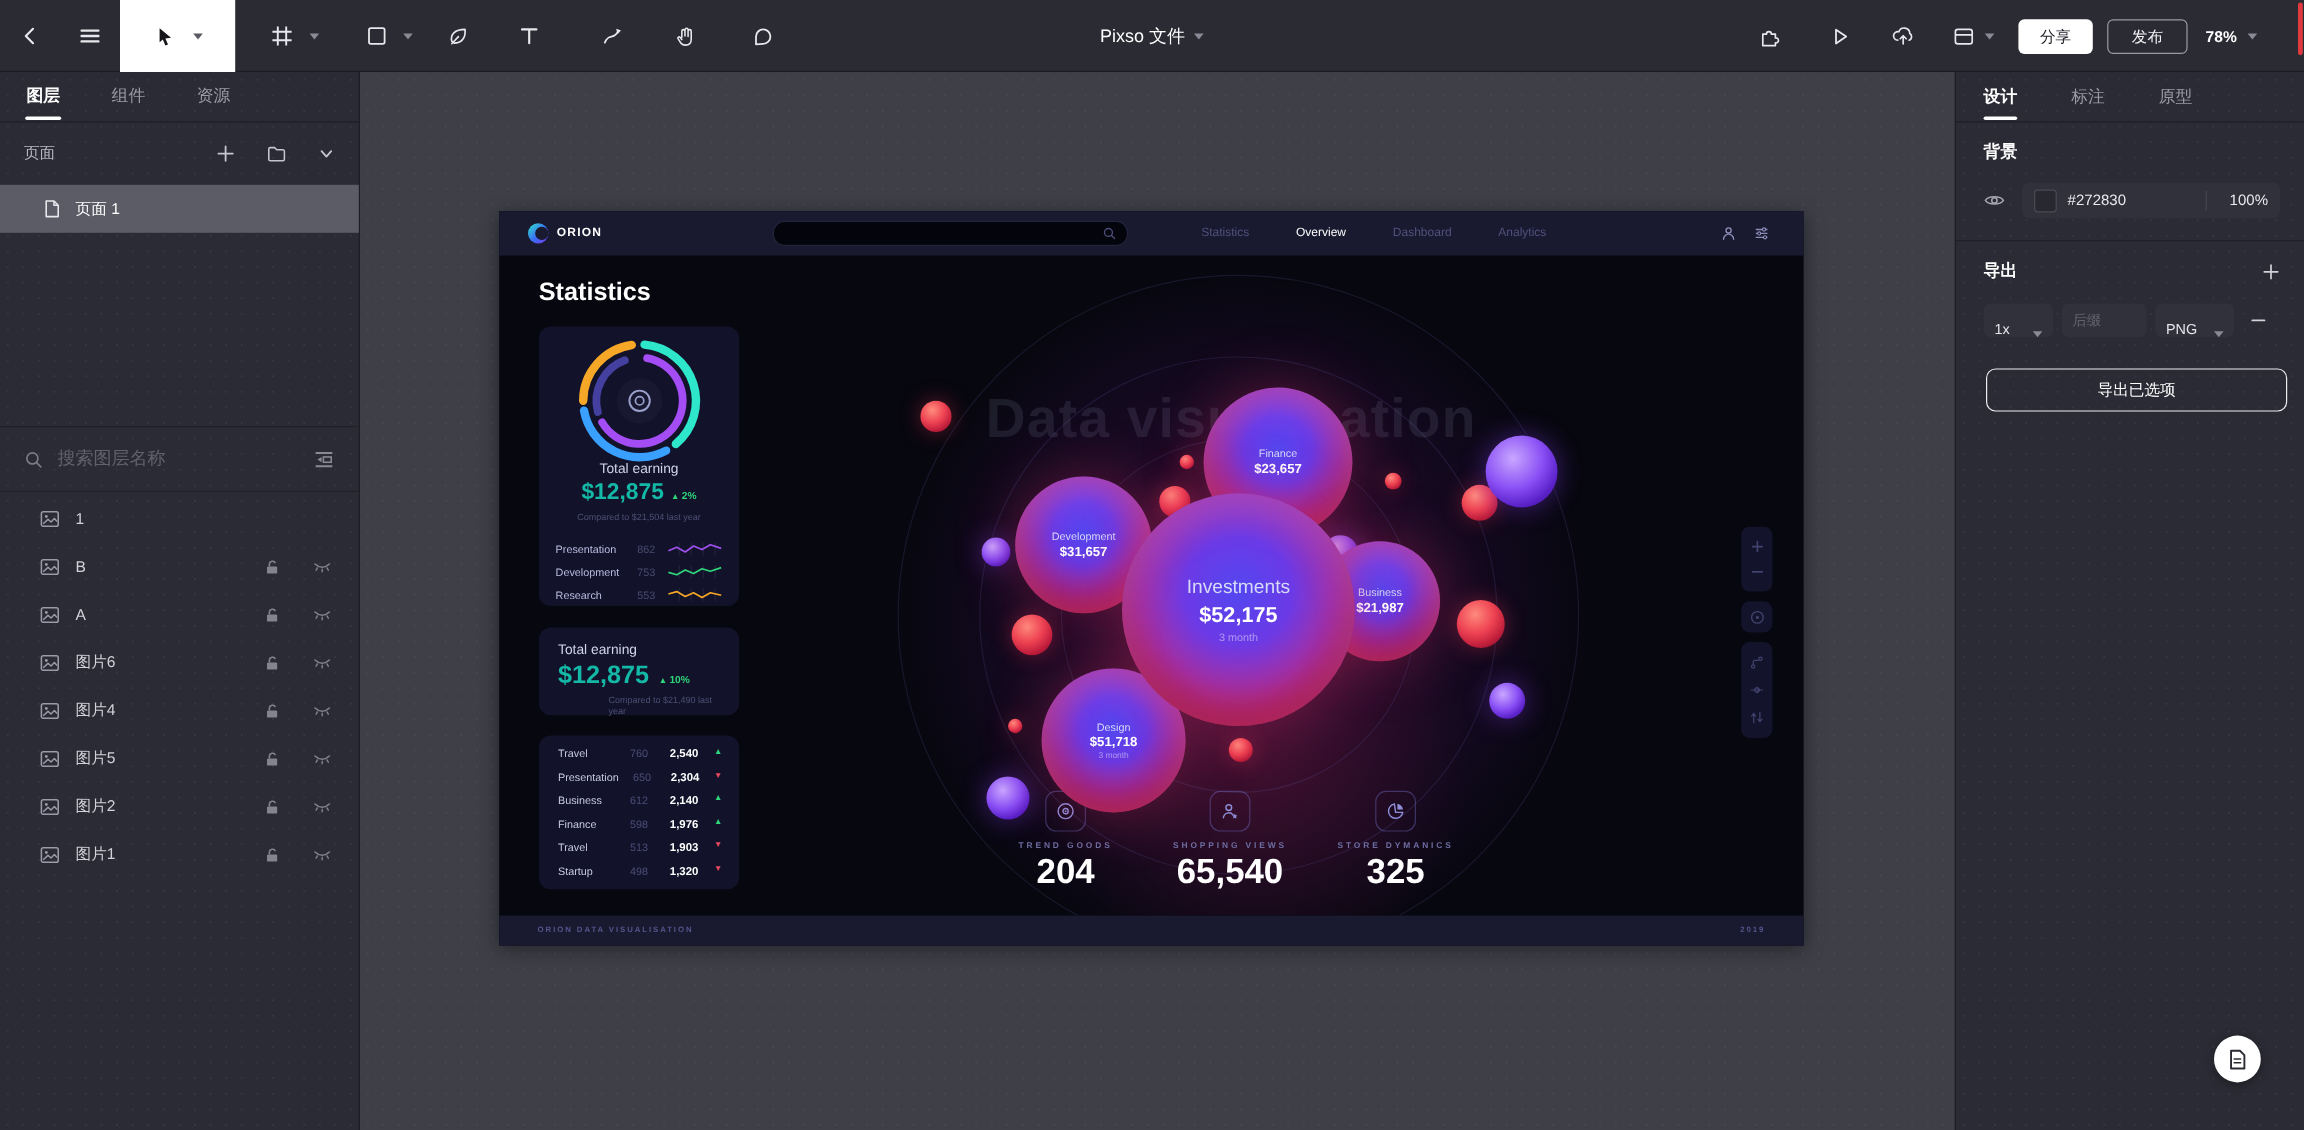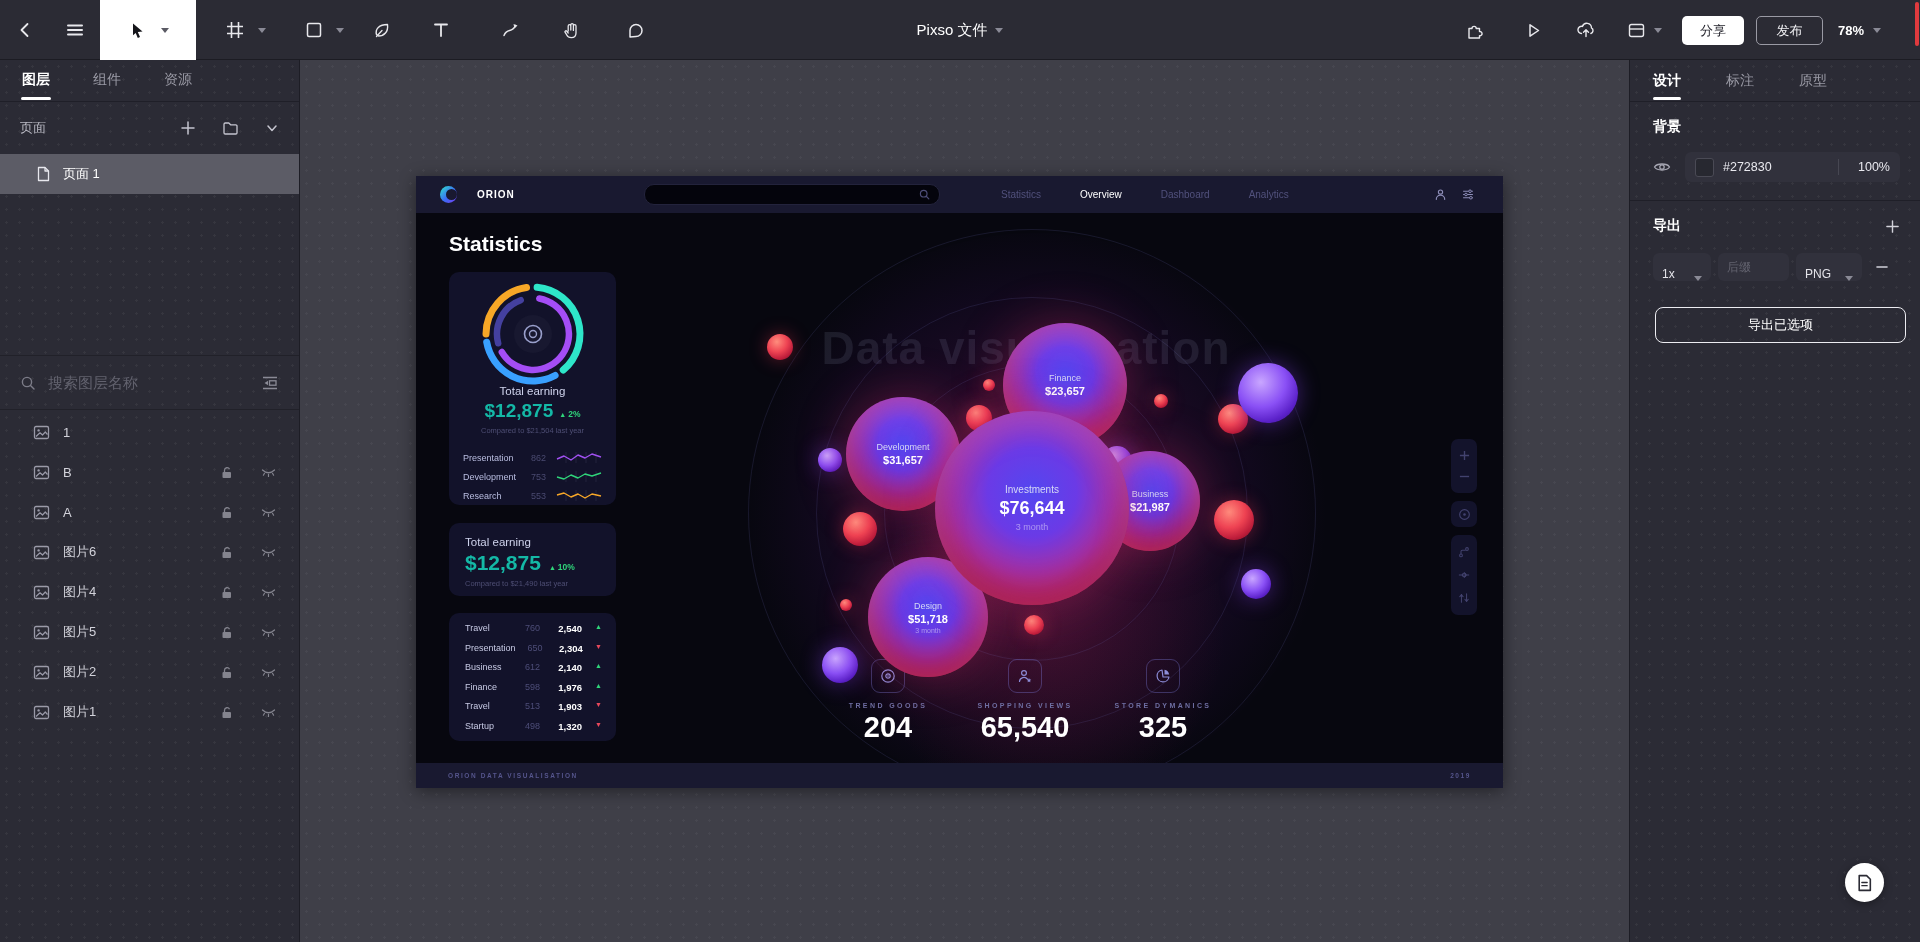--- a/index.html
+++ b/index.html
@@ -63,21 +63,21 @@
   .export-btn { margin:26px 0 0 2px; width:251px; height:36px; border:1.5px solid #ececf1; border-radius:8px; color:#fff; font-size:13px; display:flex; align-items:center; justify-content:center; cursor:pointer; }
 
   
   .canvas { position:absolute; left:300px; top:60px; right:291px; bottom:0; background:#3f3f48;
     background-image:radial-gradient(rgba(255,255,255,.045) 1px, transparent 1.2px); background-size:13px 13px; }
   .fab { position:absolute; left:1845px; top:863px; width:39px; height:39px; border-radius:50%; background:#fff; box-shadow:0 2px 8px rgba(0,0,0,.35); display:flex; align-items:center; justify-content:center; cursor:pointer; z-index:60; }
 
   
   .design { position:absolute; left:116px; top:116px; width:1087px; height:612px; background:#07070f; box-shadow:0 3px 16px rgba(0,0,0,.45); }
   .d-header { position:absolute; left:0; top:0; width:1087px; height:37px; background:#191930; z-index:10; }
-  .d-logo { position:absolute; left:24px; top:10px; display:flex; align-items:center; gap:20px; }
+  .d-logo { position:absolute; left:24px; top:10px; display:flex; align-items:center; gap:7px; }
   .logo-ball { width:17px; height:17px; border-radius:50%; background:linear-gradient(135deg,#2fe6c9,#3b6bf5 55%,#7a3bf0); position:relative; }
   .logo-ball::after { content:""; position:absolute; left:6px; top:3px; width:11px; height:11px; border-radius:50%; background:#191930; }
   .d-brand { color:#fff; font-size:10px; font-weight:bold; letter-spacing:1px; }
   .d-search { position:absolute; left:228px; top:8px; width:296px; height:21px; background:#04040c; border:1px solid #23233c; border-radius:10px; }
   .d-nav { position:absolute; left:585px; top:0; height:37px; display:flex; align-items:center; gap:39px; }
   .d-nav-item { font-size:10px; color:#51517c; cursor:pointer; }
   .d-nav-item.active { color:#fff; }
   .d-hicons { position:absolute; left:1018px; top:0; height:37px; display:flex; align-items:center; gap:14px; color:#8d8db8; }
   .d-footer { position:absolute; left:0; bottom:0; width:1087px; height:25px; background:#191930; display:flex; align-items:center; justify-content:space-between; padding:0 32px; z-index:10; }
   .d-footer span { color:#55558c; font-size:6.5px; letter-spacing:1.6px; font-weight:bold; }
@@ -101,21 +101,21 @@
   .delta { font-size:8.5px; color:#2fd57a; font-weight:bold; }
   .delta::before { content:"▲"; font-size:7px; margin-right:2px; }
   .tearn-cmp { text-align:center; color:#4e4e74; font-size:7.5px; margin-top:4px; }
   .series { margin-top:13px; padding:0 14px; }
   .series-row { display:flex; align-items:center; height:19px; gap:6px; }
   .series-name { color:#b9bde0; font-size:9px; flex:1; }
   .series-val { color:#4a4a70; font-size:9px; width:24px; text-align:right; margin-right:4px; }
   .card2 .tearn-label { text-align:left; margin:0; }
   .card2 .tearn-row { justify-content:flex-start; gap:8px; }
   .card2 .tearn-val { font-size:21px; }
-  .card2 .tearn-cmp { text-align:left; }
+  .card2 .tearn-cmp { text-align:left;margin-left:42px; }
   .t-row { display:flex; align-items:flex-start; height:19.5px; }
   .t-name { flex:1; color:#c7cae4; font-size:9px; }
   .t-v1 { width:28px; text-align:right; color:#4d4d78; font-size:9px; }
   .t-v2 { width:42px; text-align:right; color:#fff; font-size:9.5px; font-weight:bold; }
   .t-arrow { width:20px; text-align:right; font-size:7px; }
   .dir-up::after { content:"▲"; color:#2fd57a; }
   .dir-down::after { content:"▼"; color:#e8485c; }
 
   
   .ring { position:absolute; border:1px solid rgba(115,115,195,.16); border-radius:50%; }
@@ -125,21 +125,21 @@
   .tr-tabs { margin-top:14px; display:flex; justify-content:center; gap:17px; align-items:center; }
   .tr-tab { color:#9c9cc0; font-size:9px; font-weight:bold; padding:4px 8px; border-radius:10px; cursor:pointer; }
   .tr-tab.active { background:#3b55f6; color:#fff; }
 
   .bubble { position:absolute; border-radius:50%; display:flex; flex-direction:column; align-items:center; justify-content:center; text-align:center;
     background:radial-gradient(circle at 50% 42%, #5347f0 0%, #6b3ae6 30%, #a832a8 55%, #e13355 78%, #8c1030 100%);
     box-shadow:0 0 50px rgba(225,45,110,.35), inset 0 14px 28px rgba(160,120,255,.35), inset 0 -16px 34px rgba(120,10,60,.55); }
   .b-label { color:#d6daf6; }
   .b-value { color:#fff; font-weight:bold; }
   .b-period { color:rgba(255,255,255,.45); }
-  .bubble.lg .b-label { font-size:10px; } .bubble.lg .b-value { font-size:18px; margin-top:3px; } .bubble.lg .b-period { font-size:9px; margin-top:3px; }
+  .bubble.lg .b-label { font-size:16px; } .bubble.lg .b-value { font-size:18px; margin-top:3px; } .bubble.lg .b-period { font-size:9px; margin-top:3px; }
   .bubble.md .b-label { font-size:9px; } .bubble.md .b-value { font-size:11px; margin-top:2px; } .bubble.md .b-period { font-size:7px; margin-top:2px; }
   .sphere { position:absolute; border-radius:50%; }
   .sphere.red { background:radial-gradient(circle at 38% 30%, #ff8d7d, #ef4453 42%, #c01f3c 70%, #6d0a20 100%); box-shadow:0 0 18px rgba(230,50,80,.4); }
   .sphere.purple { background:radial-gradient(circle at 38% 32%, #c9a6ff, #8a50f5 45%, #5b21c9 72%, #2e0e70 100%); box-shadow:0 0 22px rgba(130,60,240,.45); }
 
   .kpi { position:absolute; width:170px; text-align:center; }
   .kpi-icon { display:inline-flex; width:34px; height:34px; border:1px solid rgba(128,128,230,.35); border-radius:9px; align-items:center; justify-content:center; color:#8d8dd8; }
   .kpi-label { margin-top:9px; color:#6e6ea2; font-size:7px; letter-spacing:2.4px; font-weight:bold; }
   .kpi-value { margin-top:2px; color:#fff; font-size:29px; font-weight:bold; }
 
@@ -611,21 +611,21 @@
         <div class="b-label">Business</div>
         <div class="b-value">$21,987</div>
       </div>
       <div class="bubble md" style="left:452px;top:344px;width:120px;height:120px;z-index:4">
         <div class="b-label">Design</div>
         <div class="b-value">$51,718</div>
         <div class="b-period">3 month</div>
       </div>
       <div class="bubble lg" style="left:519px;top:198px;width:194px;height:194px;z-index:5">
         <div class="b-label">Investments</div>
-        <div class="b-value">$76,644</div>
+        <div class="b-value">$52,175</div>
         <div class="b-period">3 month</div>
       </div>
 
       <div class="kpi" style="left:387px;top:446px">
         <span class="kpi-icon">
             <svg width="16" height="16" viewBox="0 0 16 16">
               <circle cx="8" cy="8" r="6.2" fill="none" stroke="currentColor" stroke-width="1.2"></circle>
               <circle cx="8" cy="8" r="2.2" fill="none" stroke="currentColor" stroke-width="1.2"></circle>
               <circle cx="8" cy="8" r=".8" fill="currentColor"></circle>
             </svg>

